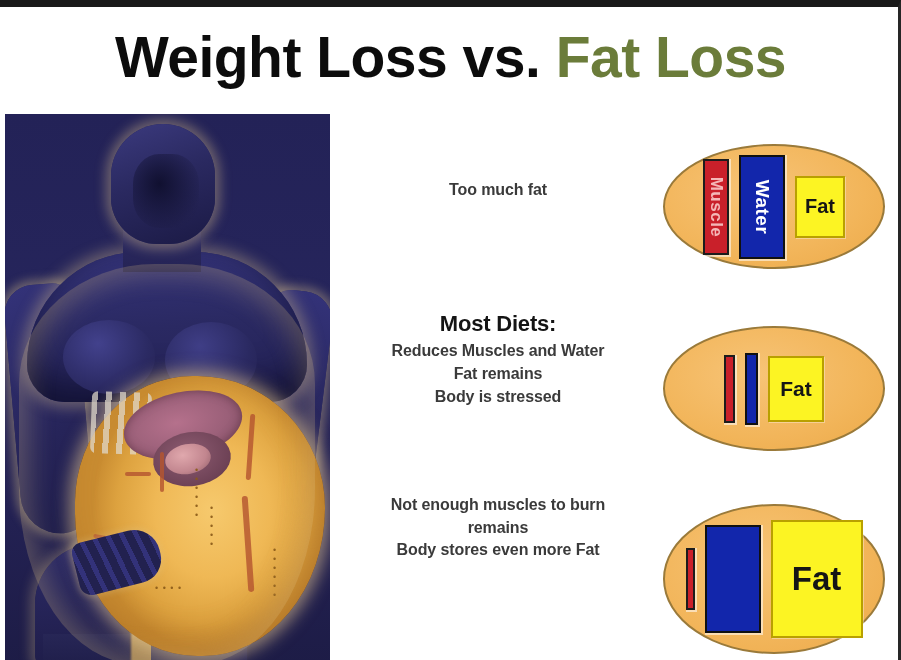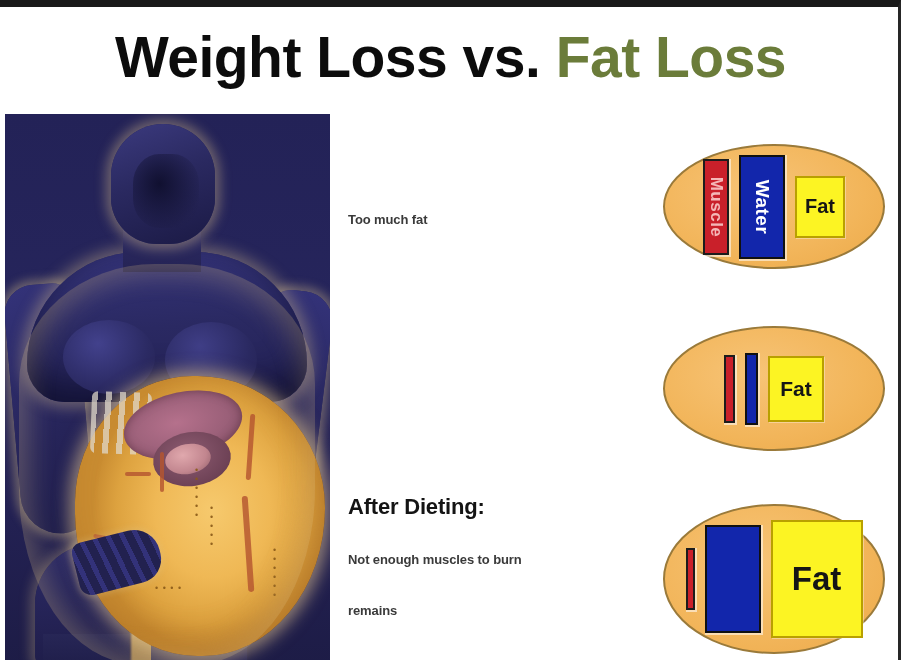--- a/index.html
+++ b/index.html
@@ -14,20 +14,21 @@
 
   #poster {
     position: relative;
     width: 901px;
     height: 660px;
     background: #ffffff;
     overflow: hidden;
     border-top: 7px solid #1a1a1a;
     border-right: 3px solid #262626;
     box-sizing: border-box;
+    text-align: center;
   }
 
   
   .title-bar {
     position: absolute;
     left: 0;
     top: 0;
     width: 901px;
     height: 100px;
     display: flex;
@@ -250,26 +251,25 @@
   .tb-3 { top: 380px; }
   .tb-heading {
     font-size: 22px;
     font-weight: bold;
     color: #141414;
     margin: 0 0 4px 0;
     letter-spacing: -0.2px;
     line-height: 1.15;
   }
   .tb-line {
-    font-size: 13px;
+    font-size: 16px;
     font-weight: 600;
     color: #3a3a3a;
     line-height: 1.42;
     letter-spacing: -0.1px;
-    margin-top: 32px;
   }
 
   
   .diagram-col {
     position: absolute;
     left: 655px;
     top: 107px;
     width: 243px;
     height: 553px;
   }
@@ -413,25 +413,31 @@
     <div class="fig-hand"></div>
     <div class="fig-outline-glow"></div>
   </div>
 
   <div class="text-col">
 
     <div class="text-block tb-1">
       <div class="tb-line">Too much fat</div>
     </div>
 
+    <div class="text-block tb-2">
+      <div class="tb-heading">Most Diets:</div>
+      <div class="tb-line">Reduces Muscles and Water</div>
+      <div class="tb-line">Fat remains</div>
+      <div class="tb-line">Body is stressed</div>
+    </div>
 
     <div class="text-block tb-3">
-      <div class="tb-heading">After Dieting:</div>
       <div class="tb-line">Not enough muscles to burn</div>
       <div class="tb-line">remains</div>
+      <div class="tb-line">Body stores even more Fat</div>
     </div>
   </div>
 
   <div class="diagram-col">
 
     <div class="oval-wrap ow-1">
       <div class="oval"></div>
       <div class="oval-items">
         <div class="bar bar-muscle r1-muscle">
           <span class="vlabel lbl-muscle">Muscle</span>

